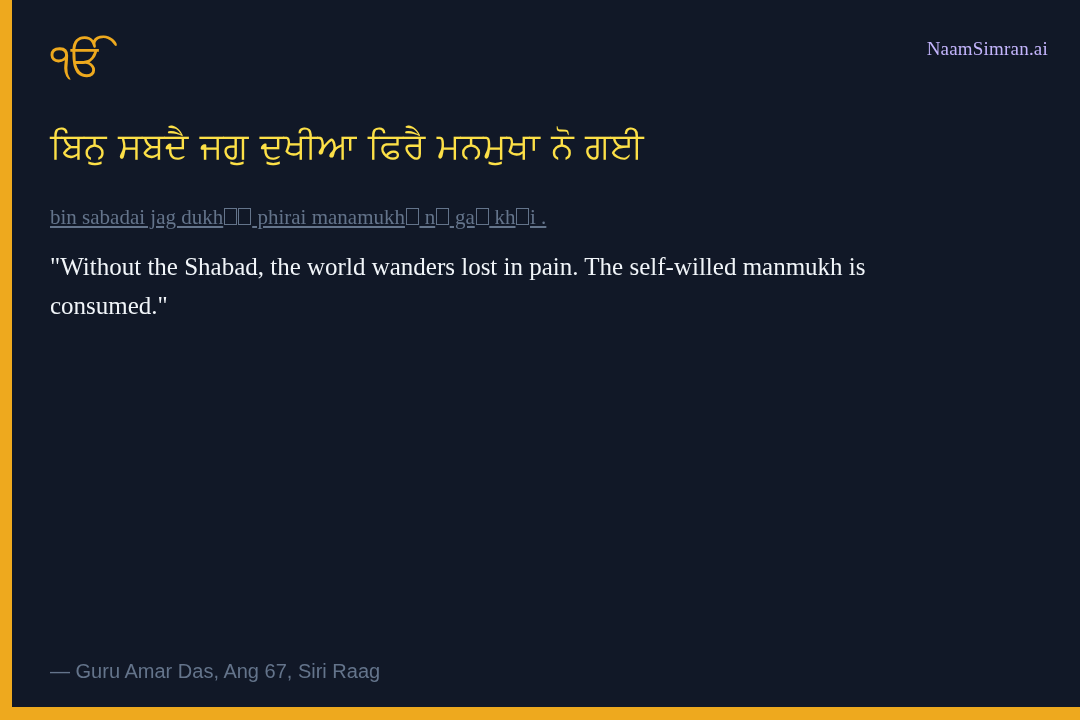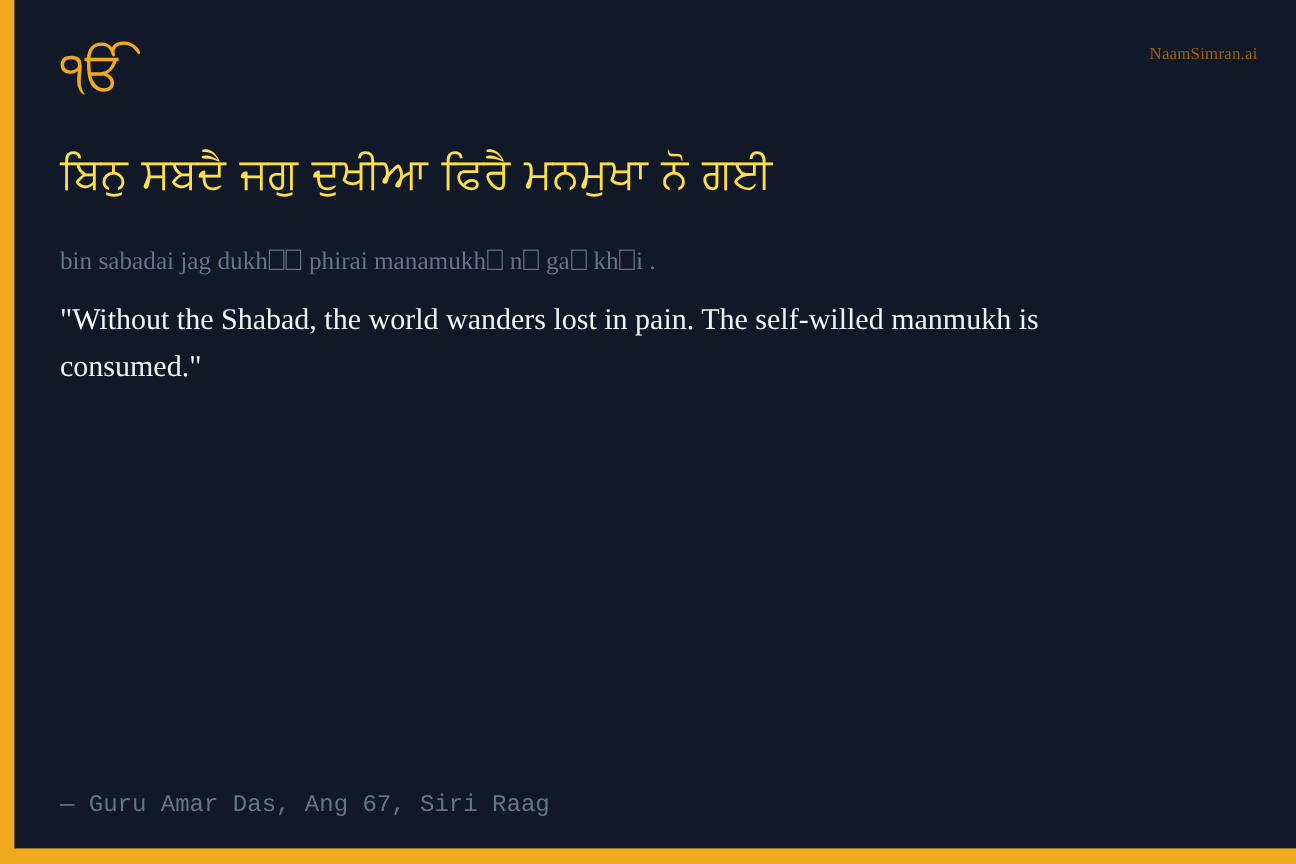--- a/index.html
+++ b/index.html
@@ -33,23 +33,23 @@
     bottom: 0;
     padding: 28px 34px 0 28px;
     box-sizing: border-box;
   }
 
   .brand {
     position: absolute;
     top: 38px;
     right: 32px;
     font-family: "Liberation Serif", serif;
-    font-size: 14px;
+    font-size: 19px;
     letter-spacing: 0.2px;
-    color: #a16207;
+    color: #c4b5fd;
     white-space: nowrap;
   }
 
   .ikonkar {
     font-family: "DejaVu Sans", sans-serif;
     font-size: 44px;
     line-height: 1;
     color: #eea91e;
     margin: 10px 0 0 10px;
     letter-spacing: 1px;
@@ -65,20 +65,21 @@
     font-weight: 400;
   }
 
   .translit {
     margin: 28px 0 16px 10px;
     font-family: "Liberation Serif", serif;
     font-size: 21px;
     line-height: 1.45;
     color: #64748b;
     max-width: 830px;
+    text-decoration: underline;
   }
   .translit .tofu {
     display: inline-block;
     width: 0.62em;
     height: 0.82em;
     border: 1.5px solid #64748b;
     vertical-align: -0.07em;
     margin: 0 0.035em;
     box-sizing: border-box;
   }
@@ -89,21 +90,21 @@
     font-size: 25px;
     line-height: 1.55;
     color: #f1f5f9;
     max-width: 820px;
   }
 
   .attribution {
     position: absolute;
     left: 38px;
     bottom: 24px;
-    font-family: Liberation Mono, monospace;
+    font-family: Liberation Sans, sans-serif;
     font-size: 20px;
     color: #64748b;
     white-space: nowrap;
   }
 </style>
 </head>
 <body>
 
 <div class="card">
   <div class="inner">

